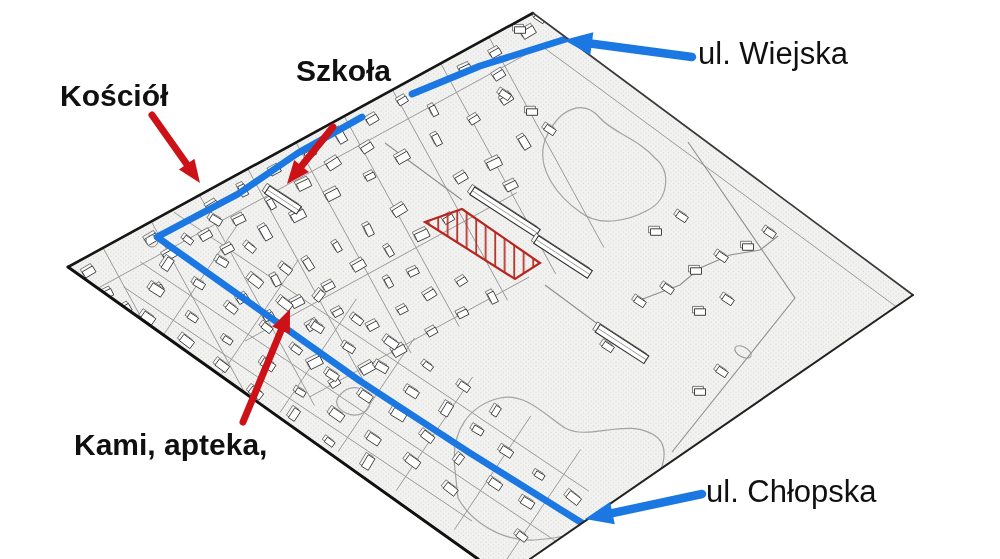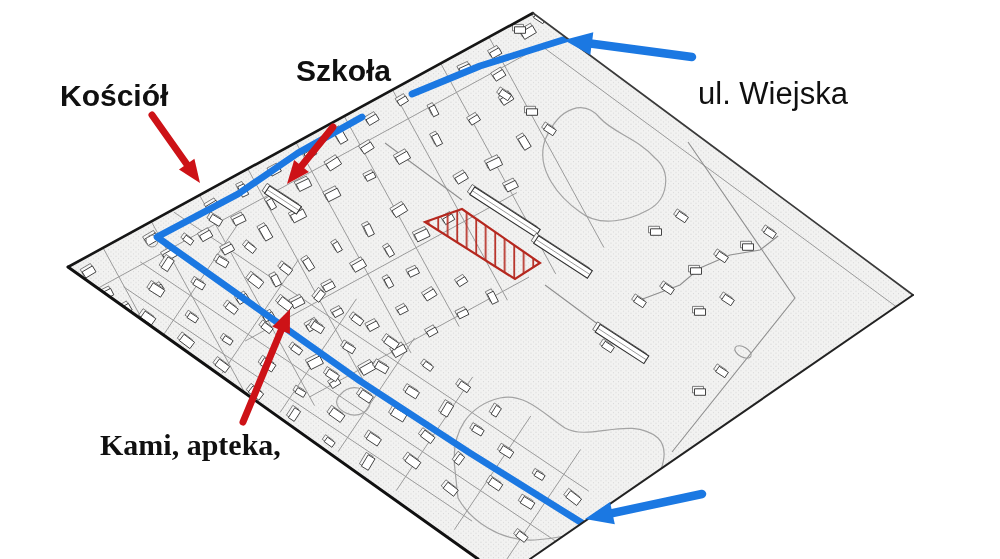--- a/index.html
+++ b/index.html
@@ -404,22 +404,25 @@
   </svg>
 
   <div class="lbl bold sz30" style="left:60px;top:79px;">
     <span>Kościół</span>
   </div>
 
   <div class="lbl bold sz30 center" style="left:296px;top:54px;width:232px;">
     <span>Szkoła</span>
   </div>
 
-  <div class="lbl bold sz30" style="left:100px;top:428px;font-family:Liberation Serif, serif;">
+  <div class="lbl bold sz30" style="left:74px;top:428px;">
     <span>Kami, apteka,</span>
   </div>
 
-  <div class="lbl sz31" style="left:698px;top:36px;margin-top:40px;">
+  <div class="lbl sz31" style="left:698px;top:36px;">
     <span>ul. Wiejska</span>
   </div>
 
+  <div class="lbl sz31" style="left:706px;top:474px;">
+    <span>ul. Chłopska</span>
+  </div>
 
 </div>
 
 </body></html>

